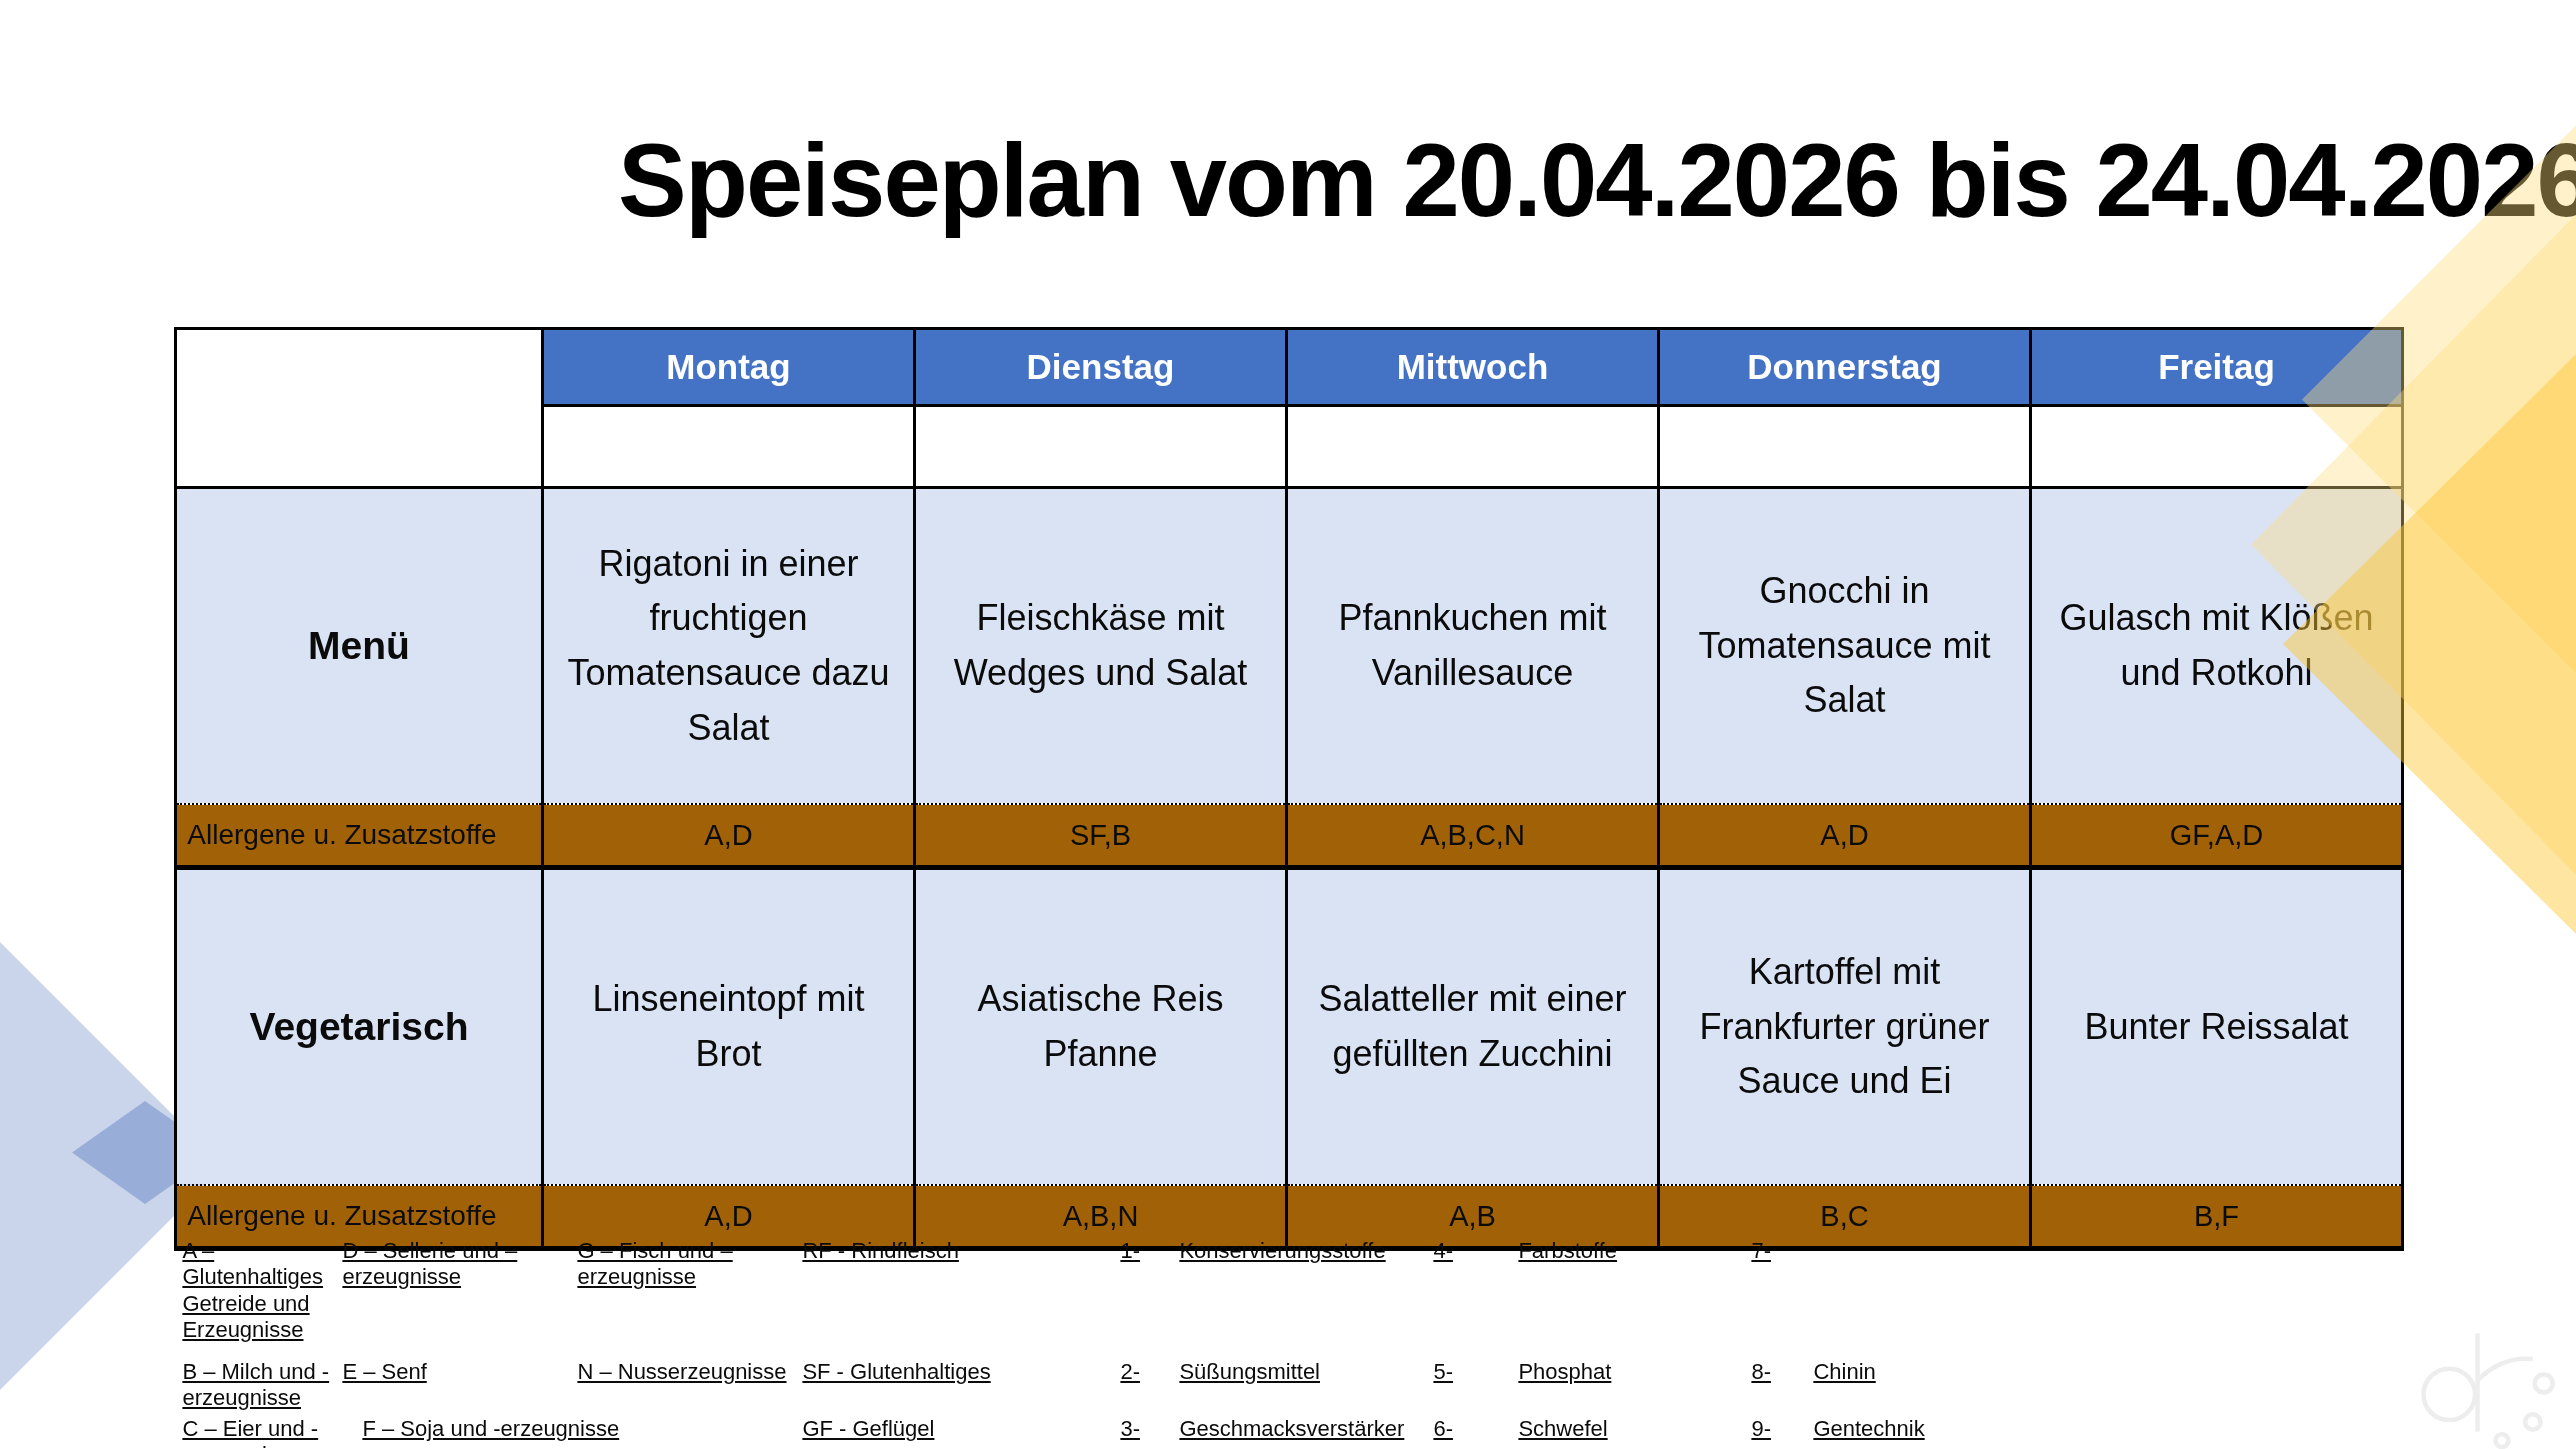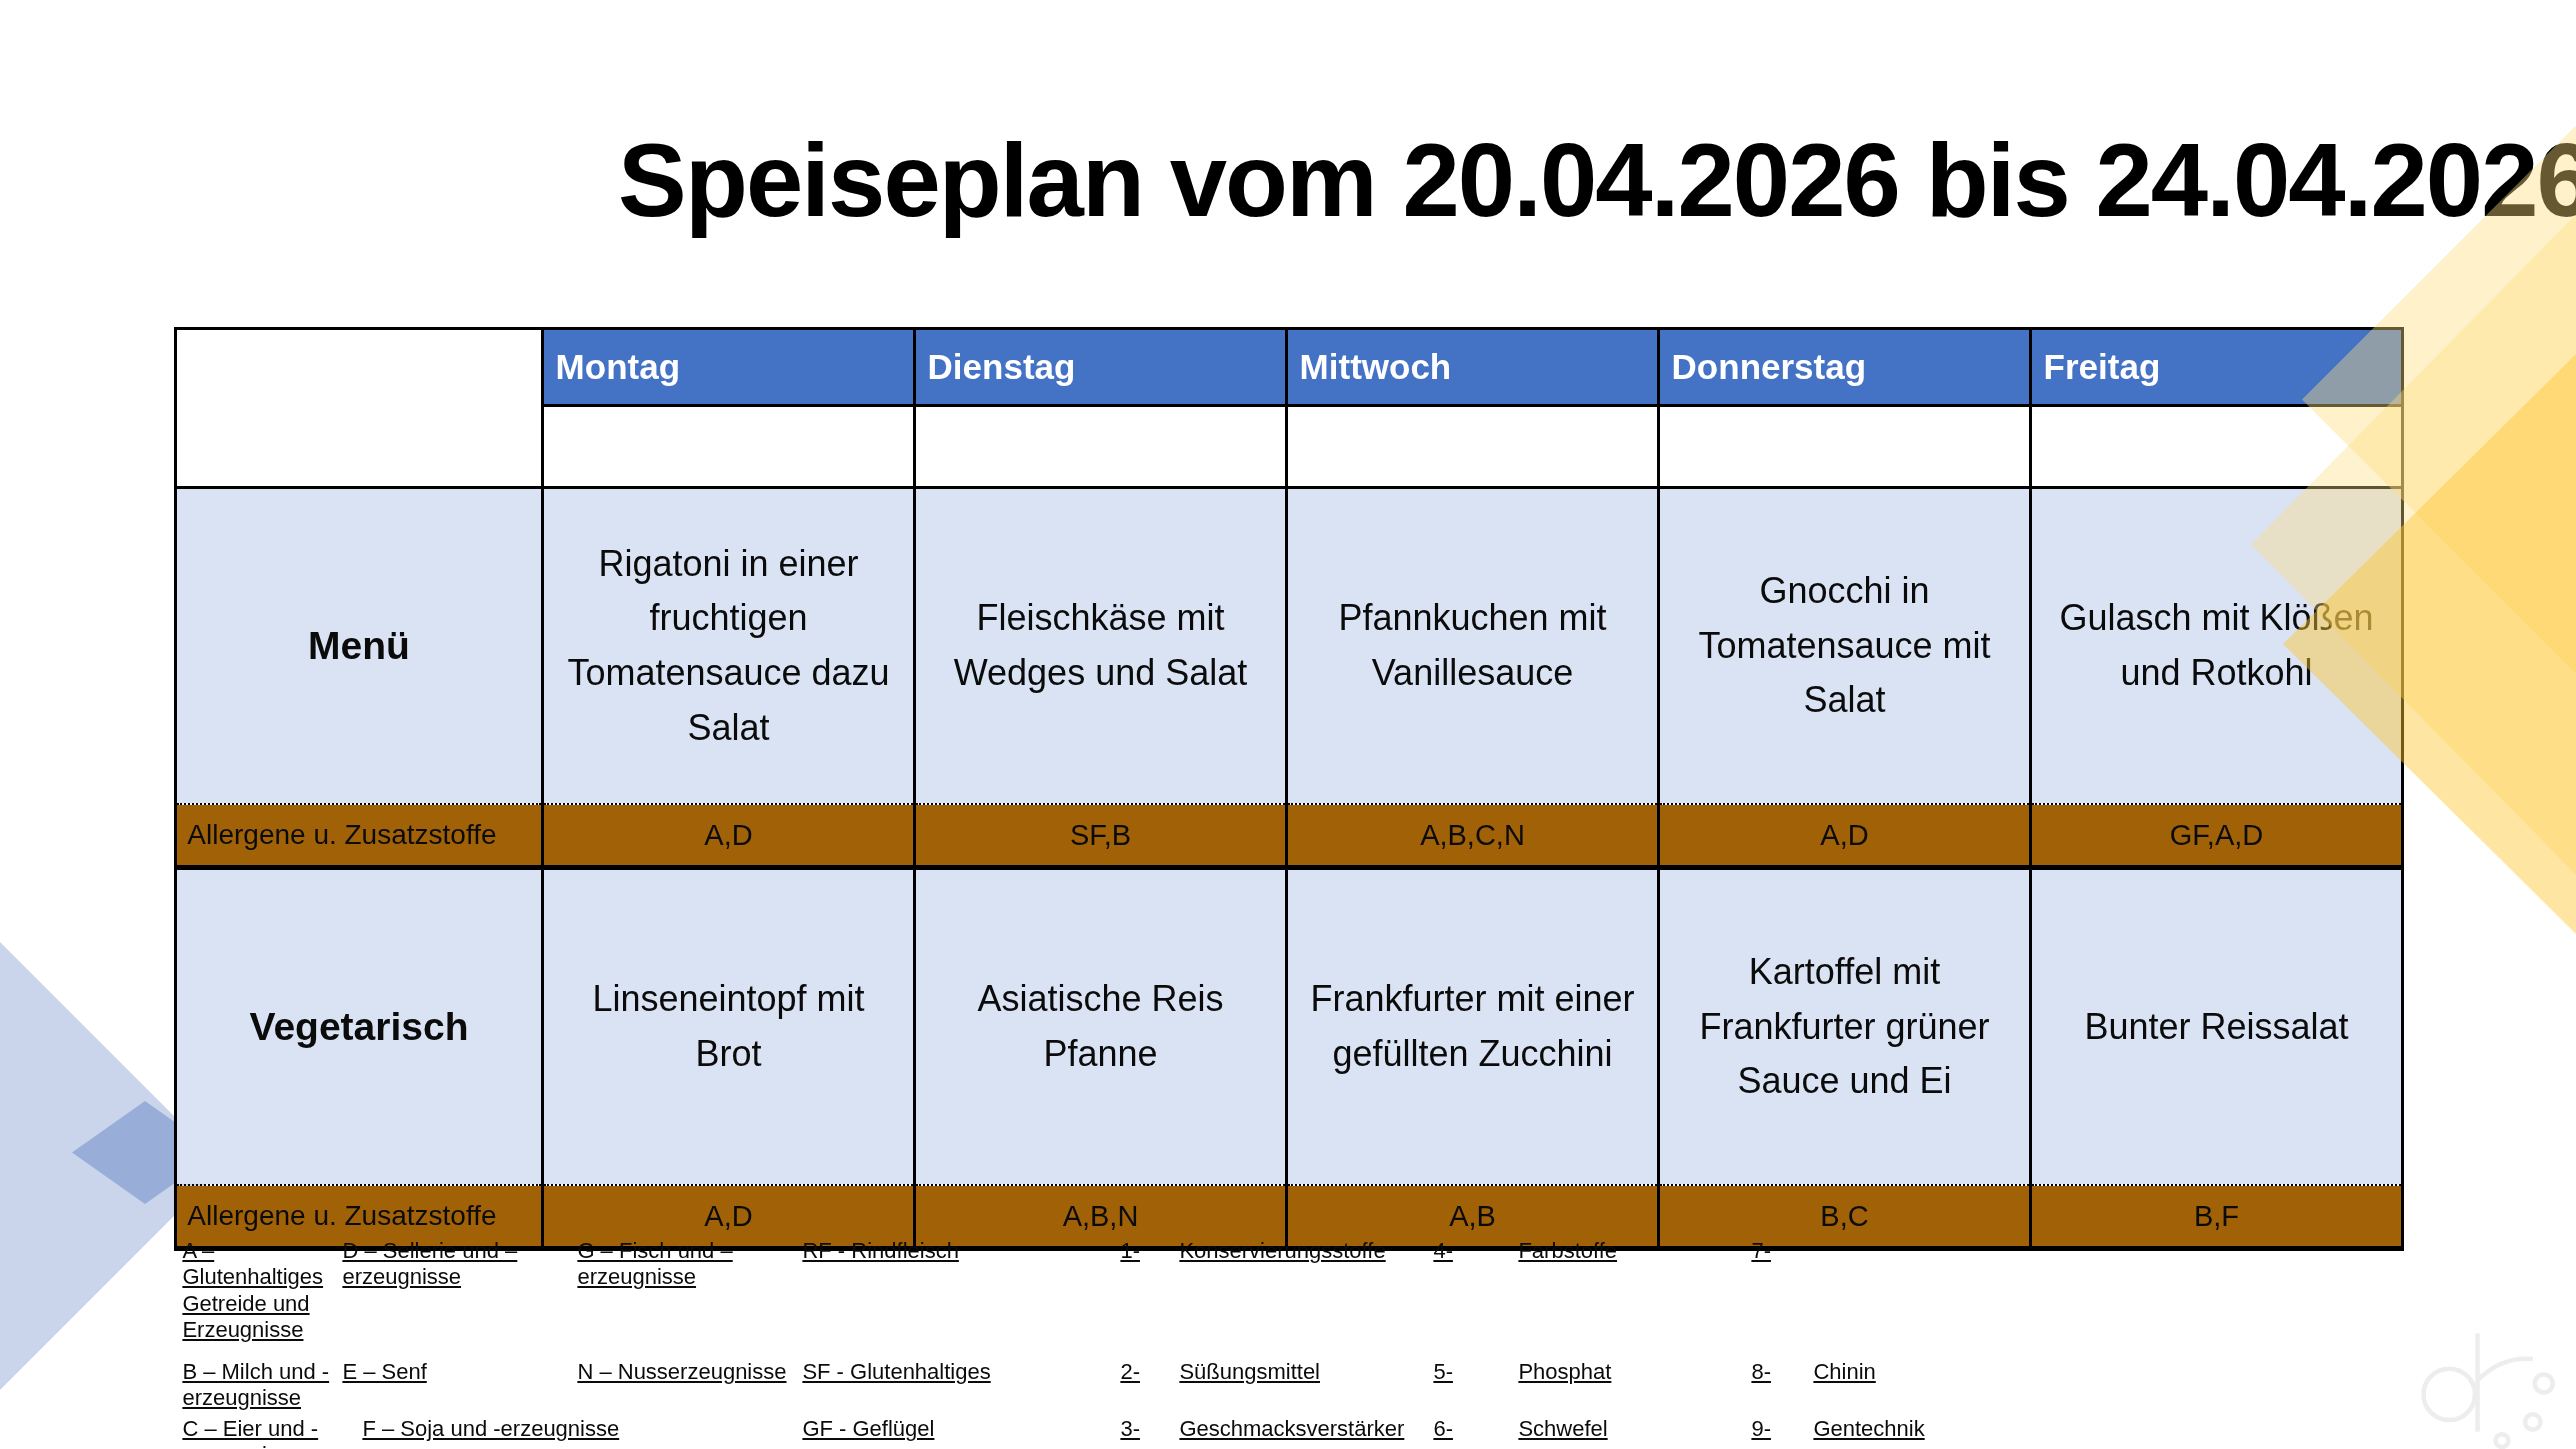--- a/index.html
+++ b/index.html
@@ -7,21 +7,21 @@
   .stage{position:absolute;inset:0;width:2576px;height:1449px;overflow:hidden;}
 
   
   .title{position:absolute;left:0;top:106px;width:2576px;text-align:right;
          font-size:103px;font-weight:bold;letter-spacing:-1.9px;color:#000000;margin:16px;}
 
   
   table.plan{position:absolute;left:174px;top:327px;width:2228px;
              border-collapse:collapse;table-layout:fixed;z-index:2;}
   table.plan td, table.plan th{border:3.2px solid #000;padding:0 11.6px;overflow:hidden;}
-  tr.hdr th{height:74px;background:#4472C4;color:#fff;font-weight:bold;font-size:35px;text-align:left;vertical-align:middle;}
+  tr.hdr th{height:74px;background:#4472C4;color:#fff;font-weight:bold;font-size:35px;text-align:center;vertical-align:middle;}
   td.corner{background:#fff;border-bottom:3.2px solid #000;}
   tr.empty td{height:79px;background:#fff;border-bottom:3.2px solid #000;}
   tr.menu td{height:314px;background:#DAE3F3;font-size:36px;line-height:1.52;
              text-align:center;vertical-align:middle;border-top:none;border-bottom:none;}
   tr.menu td.rowlabel{font-weight:bold;font-size:39px;}
   tr.allerg td{height:60px;background:#a16207;font-size:29px;text-align:center;vertical-align:middle;
                border-top:2.6px dotted #000;border-bottom:5.8px solid #000;}
   tr.allerg td.alabel{text-align:left;padding-left:10.3px;font-size:28px;}
 
   
@@ -90,21 +90,21 @@
       <td>A,D</td>
       <td>SF,B</td>
       <td>A,B,C,N</td>
       <td>A,D</td>
       <td>GF,A,D</td>
     </tr>
     <tr class="menu">
       <td class="rowlabel">Vegetarisch</td>
       <td class="dish">Linseneintopf mit Brot</td>
       <td class="dish">Asiatische Reis Pfanne</td>
-      <td class="dish">Frankfurter mit einer gefüllten Zucchini</td>
+      <td class="dish">Salatteller mit einer gefüllten Zucchini</td>
       <td class="dish">Kartoffel mit Frankfurter grüner Sauce und Ei</td>
       <td class="dish">Bunter Reissalat</td>
     </tr>
     <tr class="allerg">
       <td class="alabel">Allergene u. Zusatzstoffe</td>
       <td>A,D</td>
       <td>A,B,N</td>
       <td>A,B</td>
       <td>B,C</td>
       <td>B,F</td>

